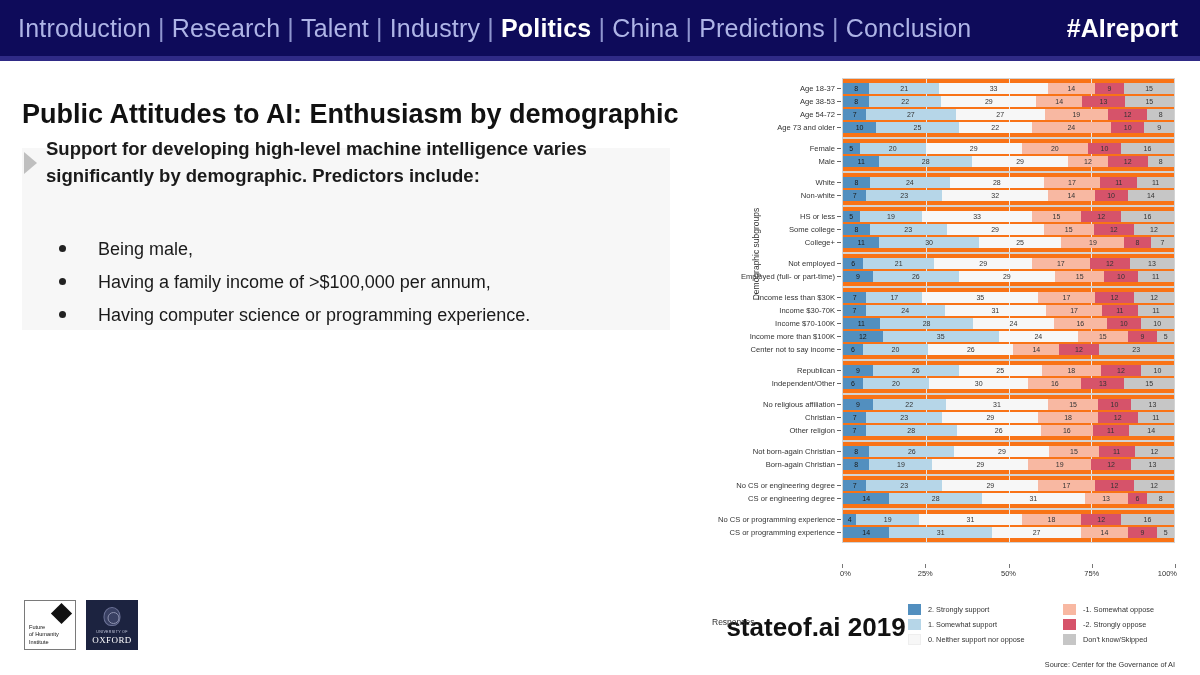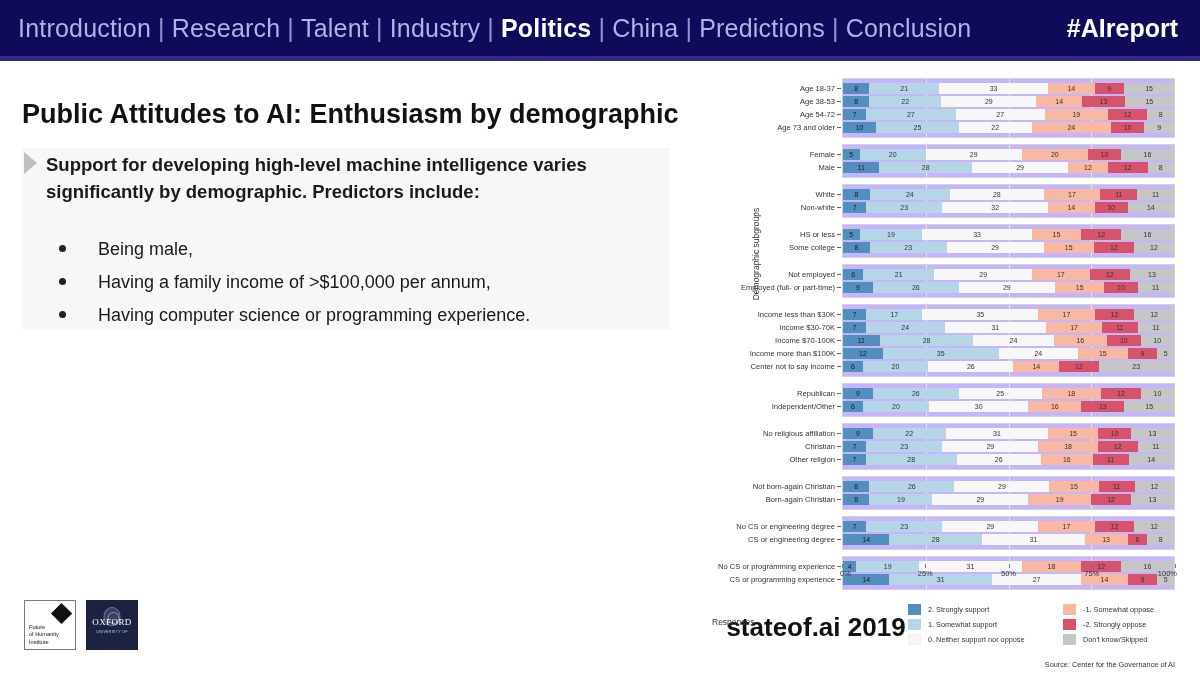--- a/index.html
+++ b/index.html
@@ -38,21 +38,21 @@
     background:#f7f7f7;
   }
   #leadarrow {
     position:absolute; left:24px; top:152px;
     width:0; height:0;
     border-top:11px solid transparent;
     border-bottom:11px solid transparent;
     border-left:13px solid #bfbfbf;
   }
   #lead {
-    position:absolute; left:46px; top:152px; width:630px;
+    position:absolute; left:46px; top:136px; width:630px;
     font-size:18.5px; font-weight:bold; color:#1a1a1a; line-height:1.45;
   }
   #bullets {
     position:absolute; left:52px; top:233px; width:620px;
     font-size:18px; color:#1a1a1a; line-height:1.82;
     list-style:none; margin:0; padding:0;
   }
   #bullets li { position:relative; padding-left:46px; }
   #bullets li .dot {
     position:absolute; left:7px; top:12px; width:7px; height:7px;
@@ -78,36 +78,36 @@
     position:absolute; left:50%; top:6px; transform:translateX(-50%);
     width:17px; height:19px; border-radius:50% 50% 45% 45%;
     background:#394063; border:1px solid #6b7196;
   }
   .ox-crest:after{
     content:""; position:absolute; left:3px; top:4px; width:10px; height:10px;
     border-radius:50%; border:1px solid #8e93b0;
   }
   .ox-univ { position:absolute; left:0; width:100%; top:29px; text-align:center;
     font-size:3.6px; letter-spacing:.3px; color:#c9cde0; }
-  .ox-name { position:absolute; left:0; width:100%; top:16px; text-align:center;
+  .ox-name { position:absolute; left:0; width:100%; top:34px; text-align:center;
     font-size:9px; letter-spacing:.4px; color:#ffffff; font-family:"Liberation Serif", serif; }
   #stateof {
     position:absolute; left:666px; top:612px; width:300px; text-align:center;
     font-size:26px; font-weight:bold; color:#111;
   }
 
   
   #chart { position:absolute; left:712px; top:74px; width:480px; height:520px; }
   #ylabel {
     position:absolute; left:-46px; top:175px; width:180px; text-align:center;
     transform:rotate(-90deg); font-size:8.5px; color:#333;
   }
   #plotwrap { position:absolute; left:130px; top:4px; width:333px; }
-  .group { background:#c4b5fd; border:1px solid #d3d3d3; border-width:1px 1px 1px 1px;
-           margin-bottom:6px; padding:2px 0; position:relative; }
+  .group { background:#f97316; border:1px solid #d3d3d3; border-width:1px 1px 1px 1px;
+           padding:2px 0; position:relative; }
   .row { position:relative; height:11px; margin:2px 0; }
   .rowlabel {
     position:absolute; right:100%; top:0; width:125px; height:11px;
     padding-right:8px; text-align:right;
     font-size:7.6px; color:#333; line-height:11px; white-space:nowrap;
   }
   .rowlabel:after {
     content:""; position:absolute; right:2px; top:5px; width:4px; height:1px; background:#666;
   }
   .bar { position:absolute; left:0; top:0; height:11px; width:100%;
@@ -318,20 +318,31 @@
           <div class="rowlabel">Some college</div>
           <div class="bar">
             <div class="seg s2" style="width: 8.08081%;">8</div>
             <div class="seg s1" style="width: 23.2323%;">23</div>
             <div class="seg s0" style="width: 29.2929%;">29</div>
             <div class="seg sm1" style="width: 15.1515%;">15</div>
             <div class="seg sm2" style="width: 12.1212%;">12</div>
             <div class="seg dk" style="width: 12.1212%;">12</div>
           </div>
         </div>
+        <div class="row">
+          <div class="rowlabel">College+</div>
+          <div class="bar">
+            <div class="seg s2" style="width: 11%;">11</div>
+            <div class="seg s1" style="width: 30%;">30</div>
+            <div class="seg s0" style="width: 25%;">25</div>
+            <div class="seg sm1" style="width: 19%;">19</div>
+            <div class="seg sm2" style="width: 8%;">8</div>
+            <div class="seg dk" style="width: 7%;">7</div>
+          </div>
+        </div>
       </div>
       <div class="group">
         <div class="gridline" style="left: 25%;"></div>
         <div class="gridline" style="left: 50%;"></div>
         <div class="gridline" style="left: 75%;"></div>
         <div class="row">
           <div class="rowlabel">Not employed</div>
           <div class="bar">
             <div class="seg s2" style="width: 6.12245%;">6</div>
             <div class="seg s1" style="width: 21.4286%;">21</div>

